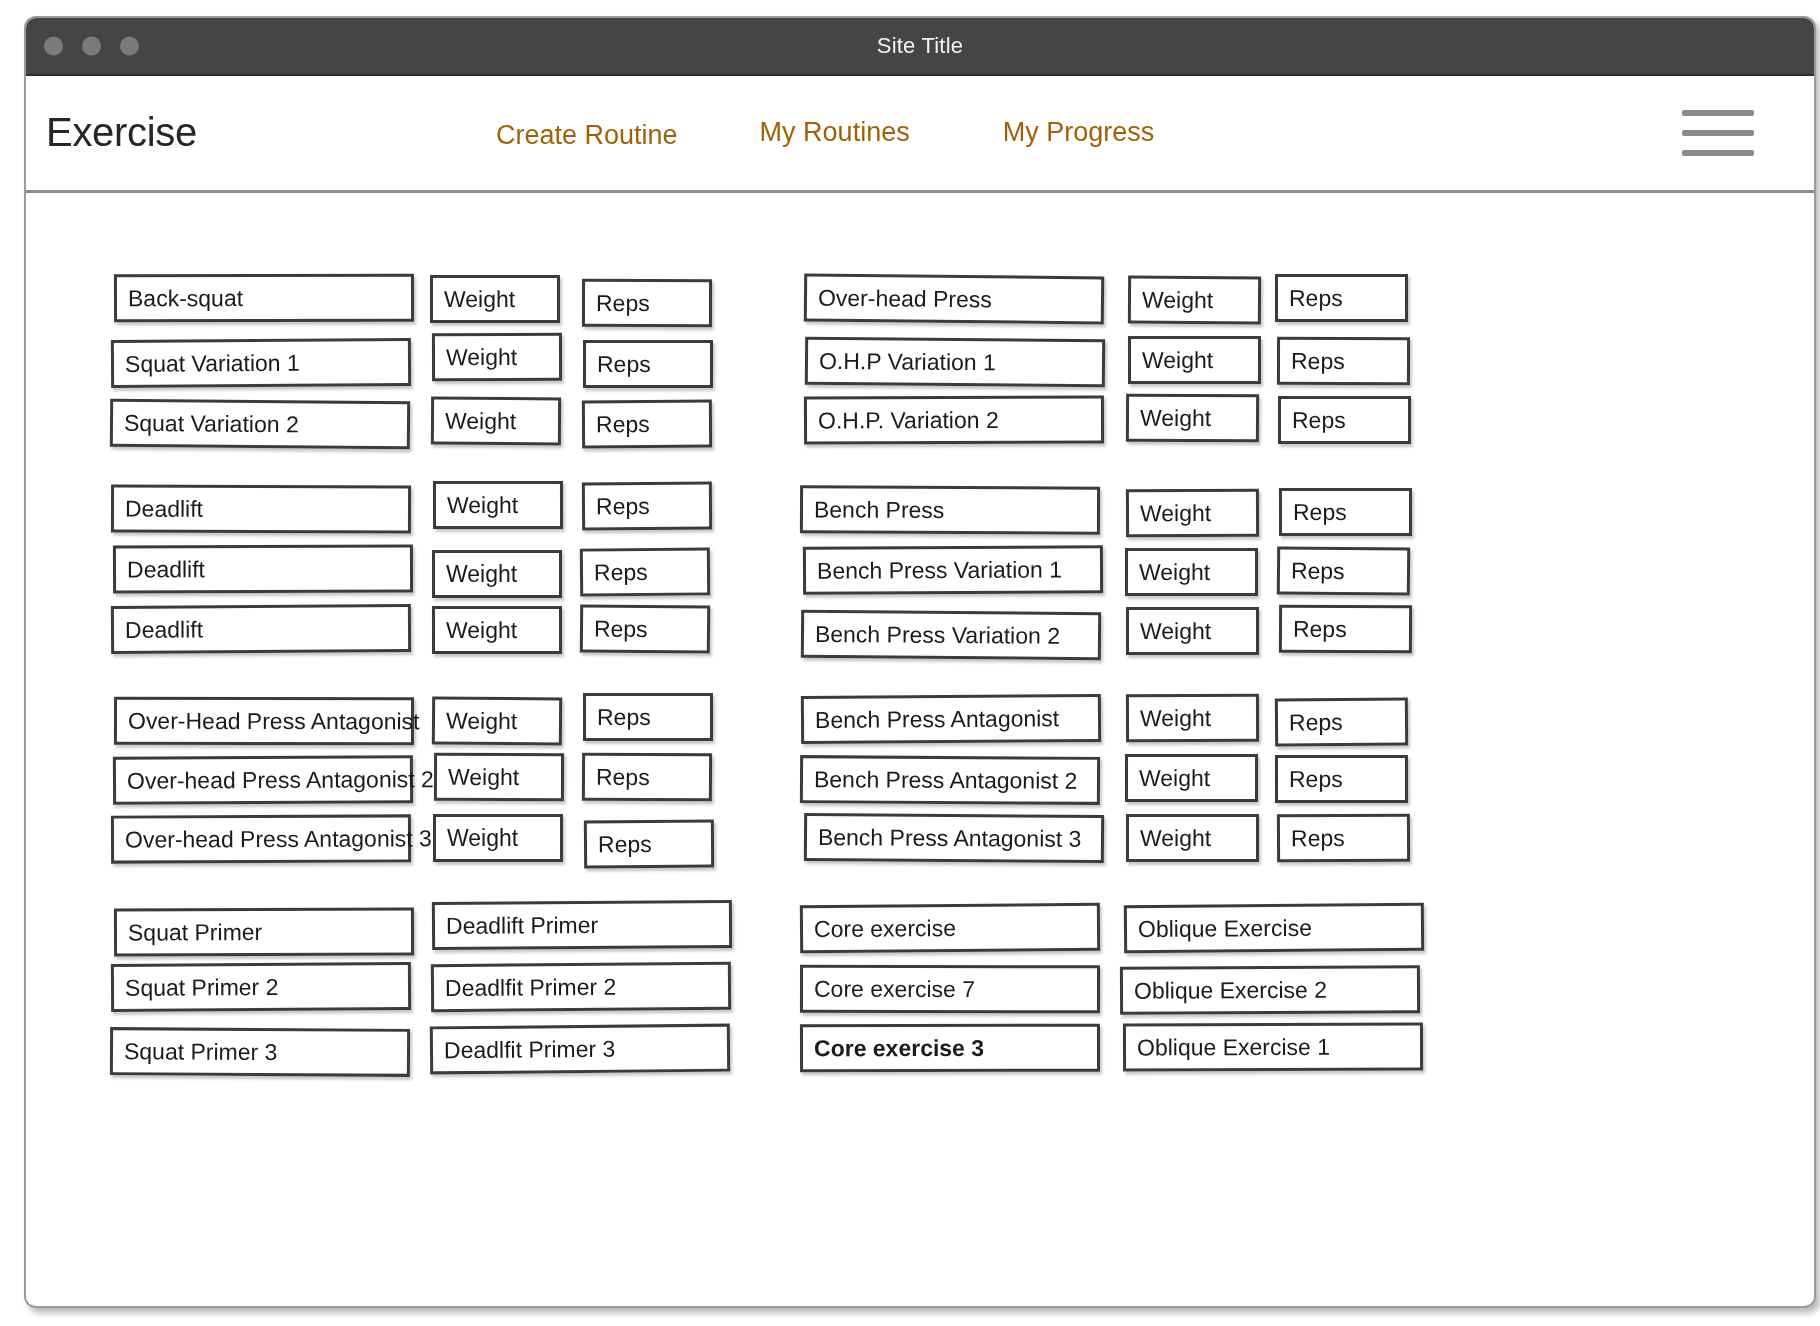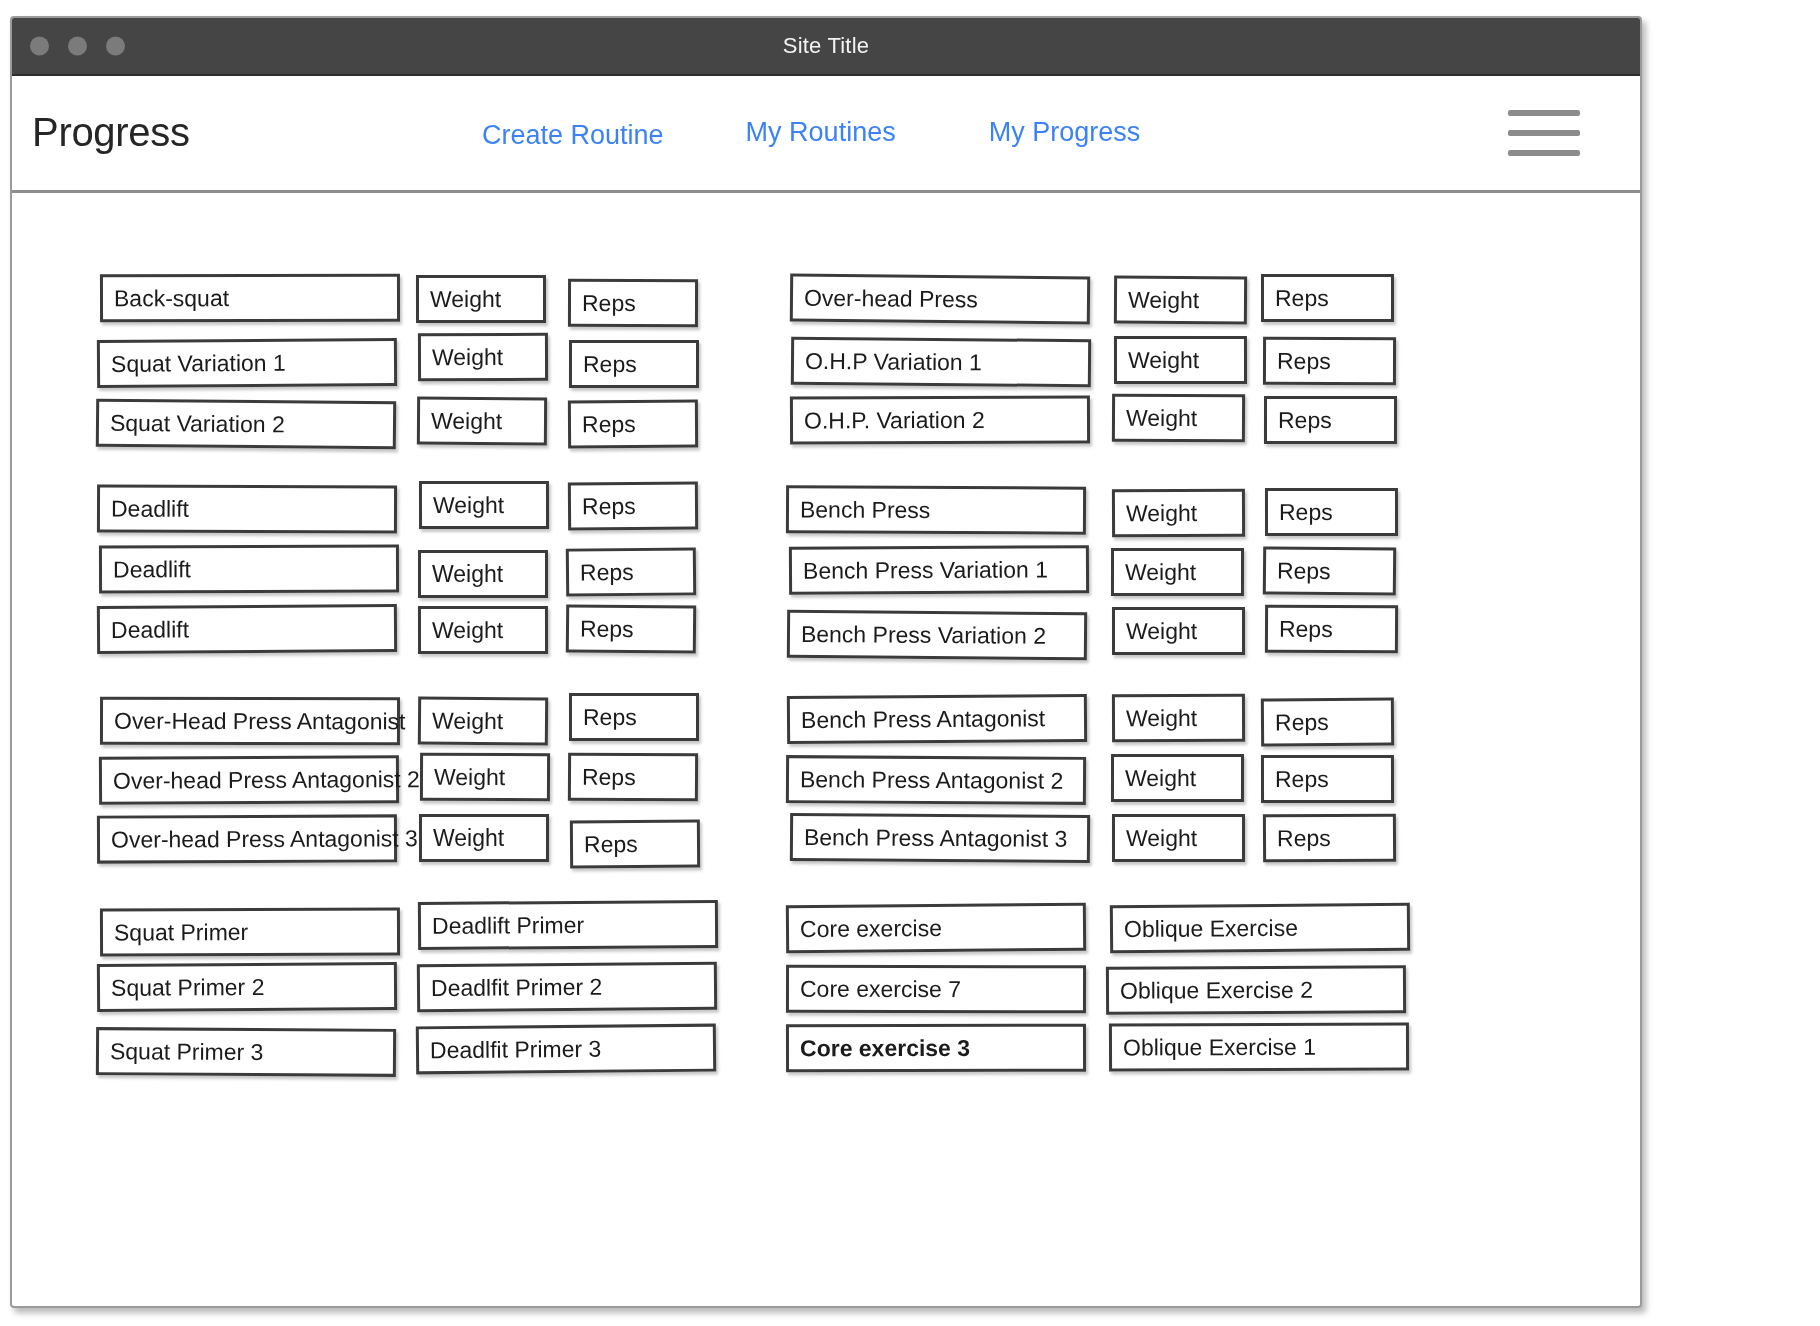--- a/index.html
+++ b/index.html
@@ -6,25 +6,25 @@
   html, body {
     width: 1820px; height: 1326px;
     background: #ffffff;
     font-family: "Liberation Sans", sans-serif;
     overflow: hidden;
   }
 
   
   .window {
     position: absolute;
-    left: 10px; top: 16px;
-    width: 1632px; height: 1292px;
+    left: 24px; top: 16px;
+    width: 1792px; height: 1292px;
     background: #ffffff;
     border: 2px solid #9a9a9a;
-    border-radius: 4px;
+    border-radius: 12px;
     box-shadow: 4px 5px 6px rgba(0,0,0,0.28);
     overflow: hidden;
   }
 
   
   .titlebar {
     position: relative;
     height: 58px;
     background: #454545;
     border-bottom: 2px solid #2e2e2e;
@@ -69,21 +69,21 @@
   }
   .navlinks {
     position: absolute;
     left: 470px; top: 50%;
     transform: translateY(-50%);
     display: flex;
     align-items: center;
   }
   .navlink {
     font-size: 27px;
-    color: #3b82f6;
+    color: #a16207;
     white-space: nowrap;
   }
   .navlink.nl0 { margin-left: 0;   transform: translateY(2px); }
   .navlink.nl1 { margin-left: 82px; transform: translateY(-1px); }
   .navlink.nl2 { margin-left: 93px; transform: translateY(-1px); }
 
   .hamburger {
     position: absolute;
     right: 60px; top: 50%;
     transform: translateY(-50%);
@@ -129,21 +129,21 @@
   <div class="titlebar">
     <div class="dots">
       <span class="dot"></span>
       <span class="dot"></span>
       <span class="dot"></span>
     </div>
     <div class="titlebar-title">Site Title</div>
   </div>
 
   <div class="navbar">
-    <div class="brand">Progress</div>
+    <div class="brand">Exercise</div>
     <div class="navlinks">
       <a class="navlink nl0">Create Routine</a>
       <a class="navlink nl1">My Routines</a>
       <a class="navlink nl2">My Progress</a>
     </div>
     <div class="hamburger">
       <span></span>
       <span></span>
       <span></span>
     </div>

